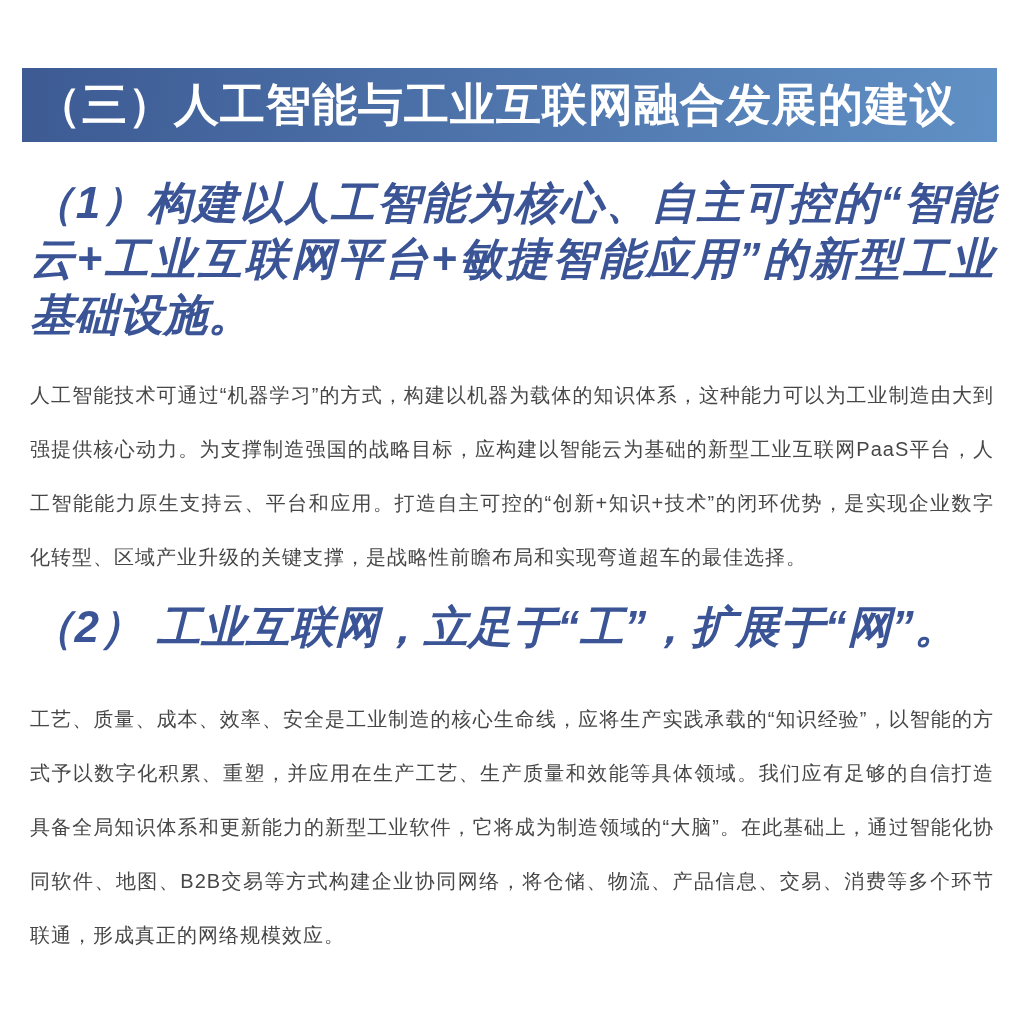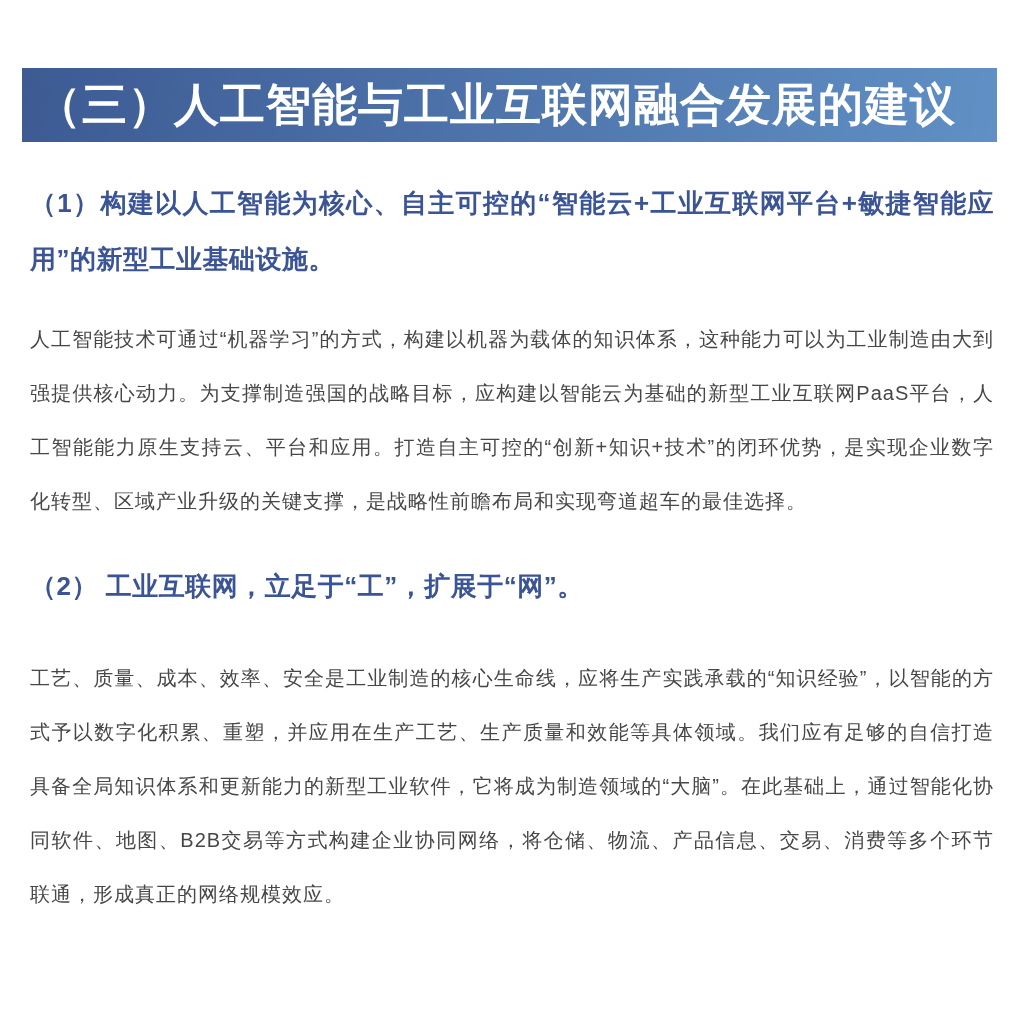--- a/index.html
+++ b/index.html
@@ -26,28 +26,29 @@
     font-weight: 700;
     letter-spacing: 1px;
     padding-left: 14px;
     white-space: nowrap;
   }
   .content {
     padding: 0 30px;
   }
   .sub-heading {
     color: var(--heading-blue, #3a5496);
-    font-size: 26px;
+    font-size: 44px;
     font-weight: 700;
     line-height: 56px;
     letter-spacing: 0.5px;
     text-align: justify;
+    font-style: italic;
   }
   .sub-heading-1 { margin-top: 33px; }
-  .sub-heading-2 { margin-top: 30px; }
+  .sub-heading-2 { margin-top: 15px; }
   .body-para {
     color: var(--body-gray, #474747);
     font-size: 20px;
     font-weight: 400;
     line-height: 54px;
     letter-spacing: 1px;
     text-align: justify;
   }
   .body-para-1 { margin-top: 25px; }
   .body-para-2 { margin-top: 37px; }

